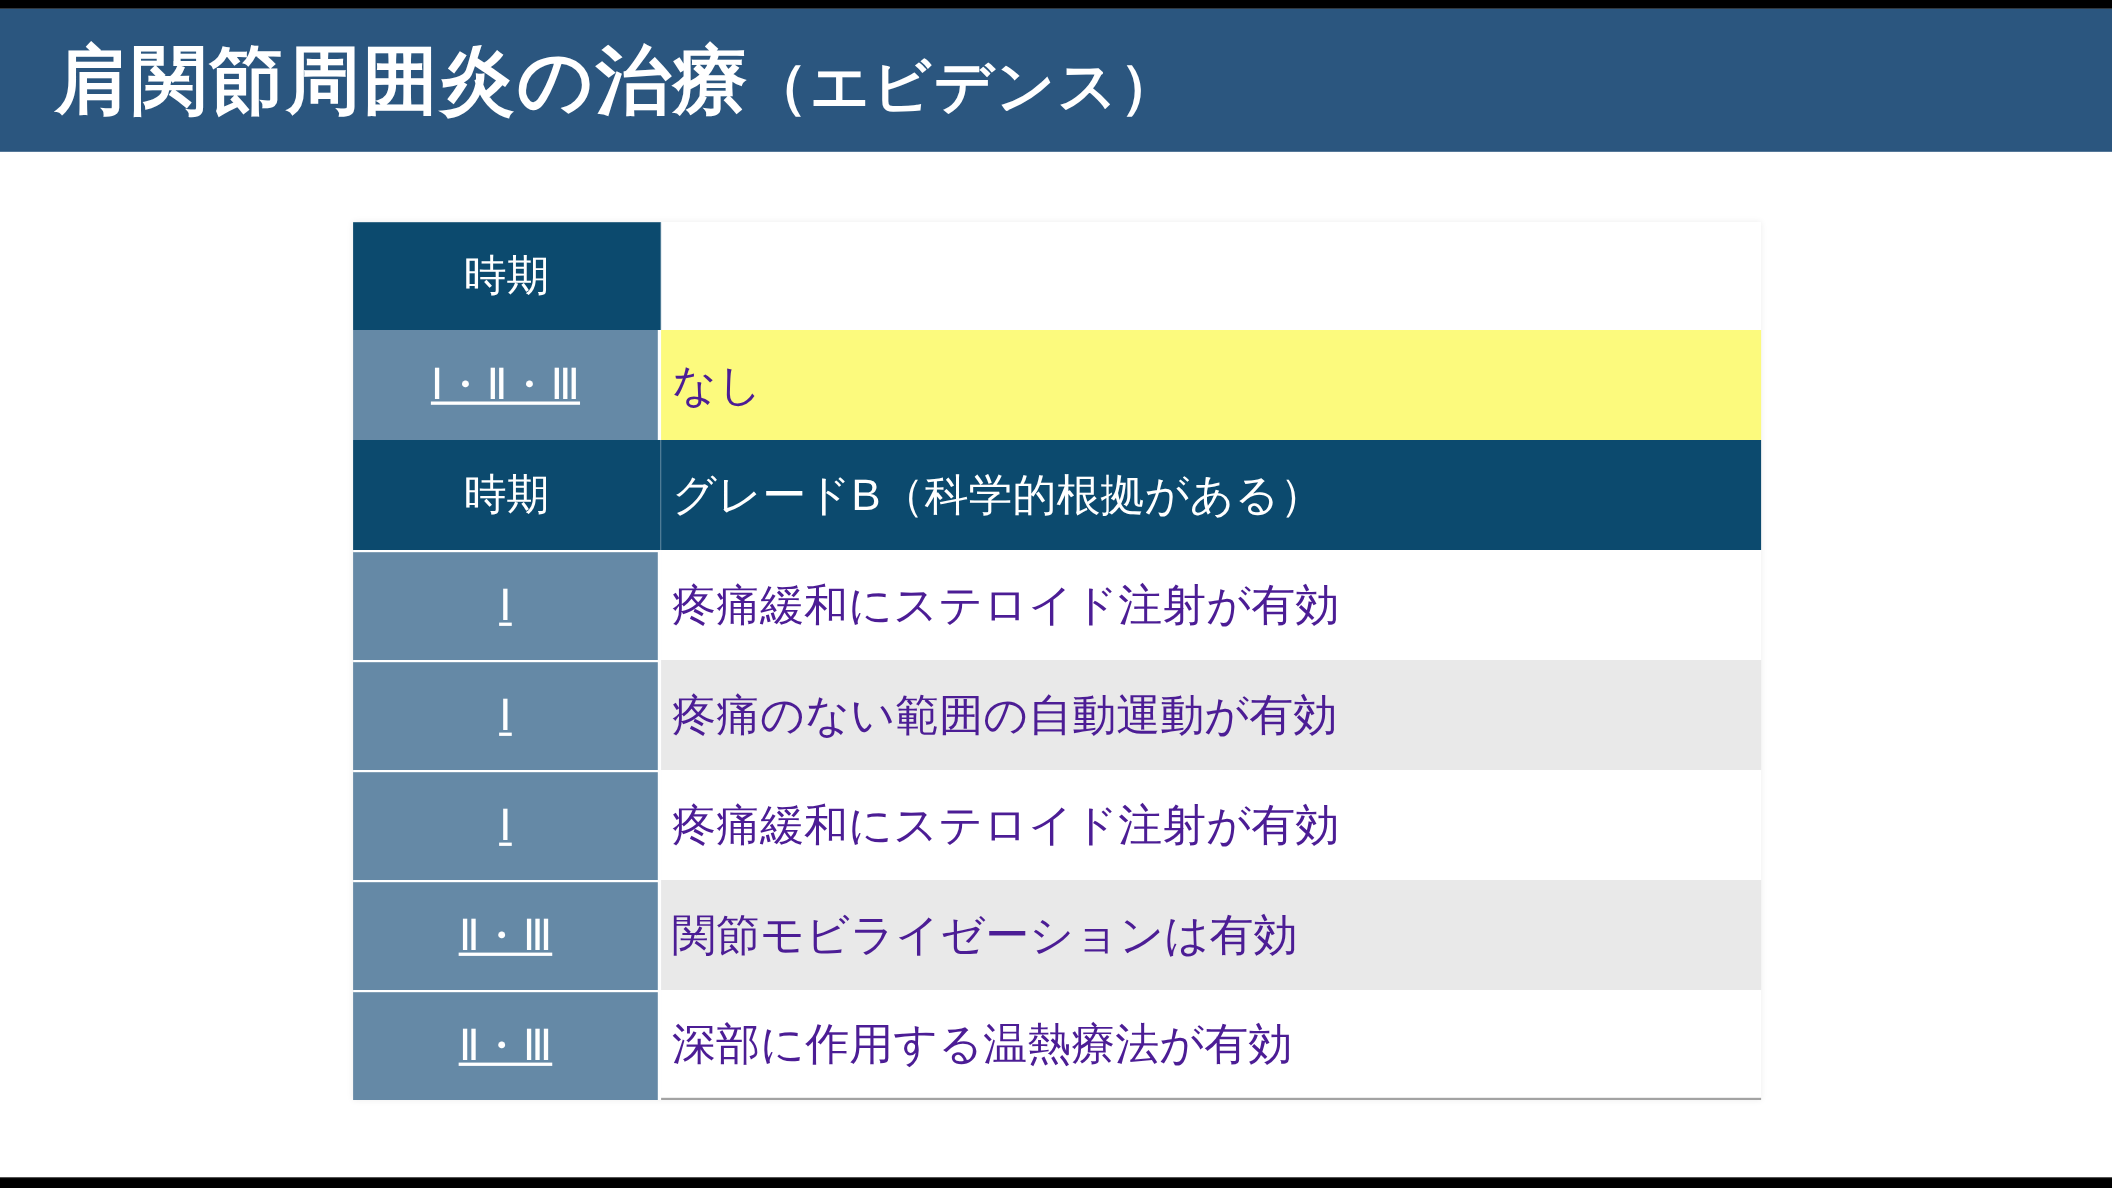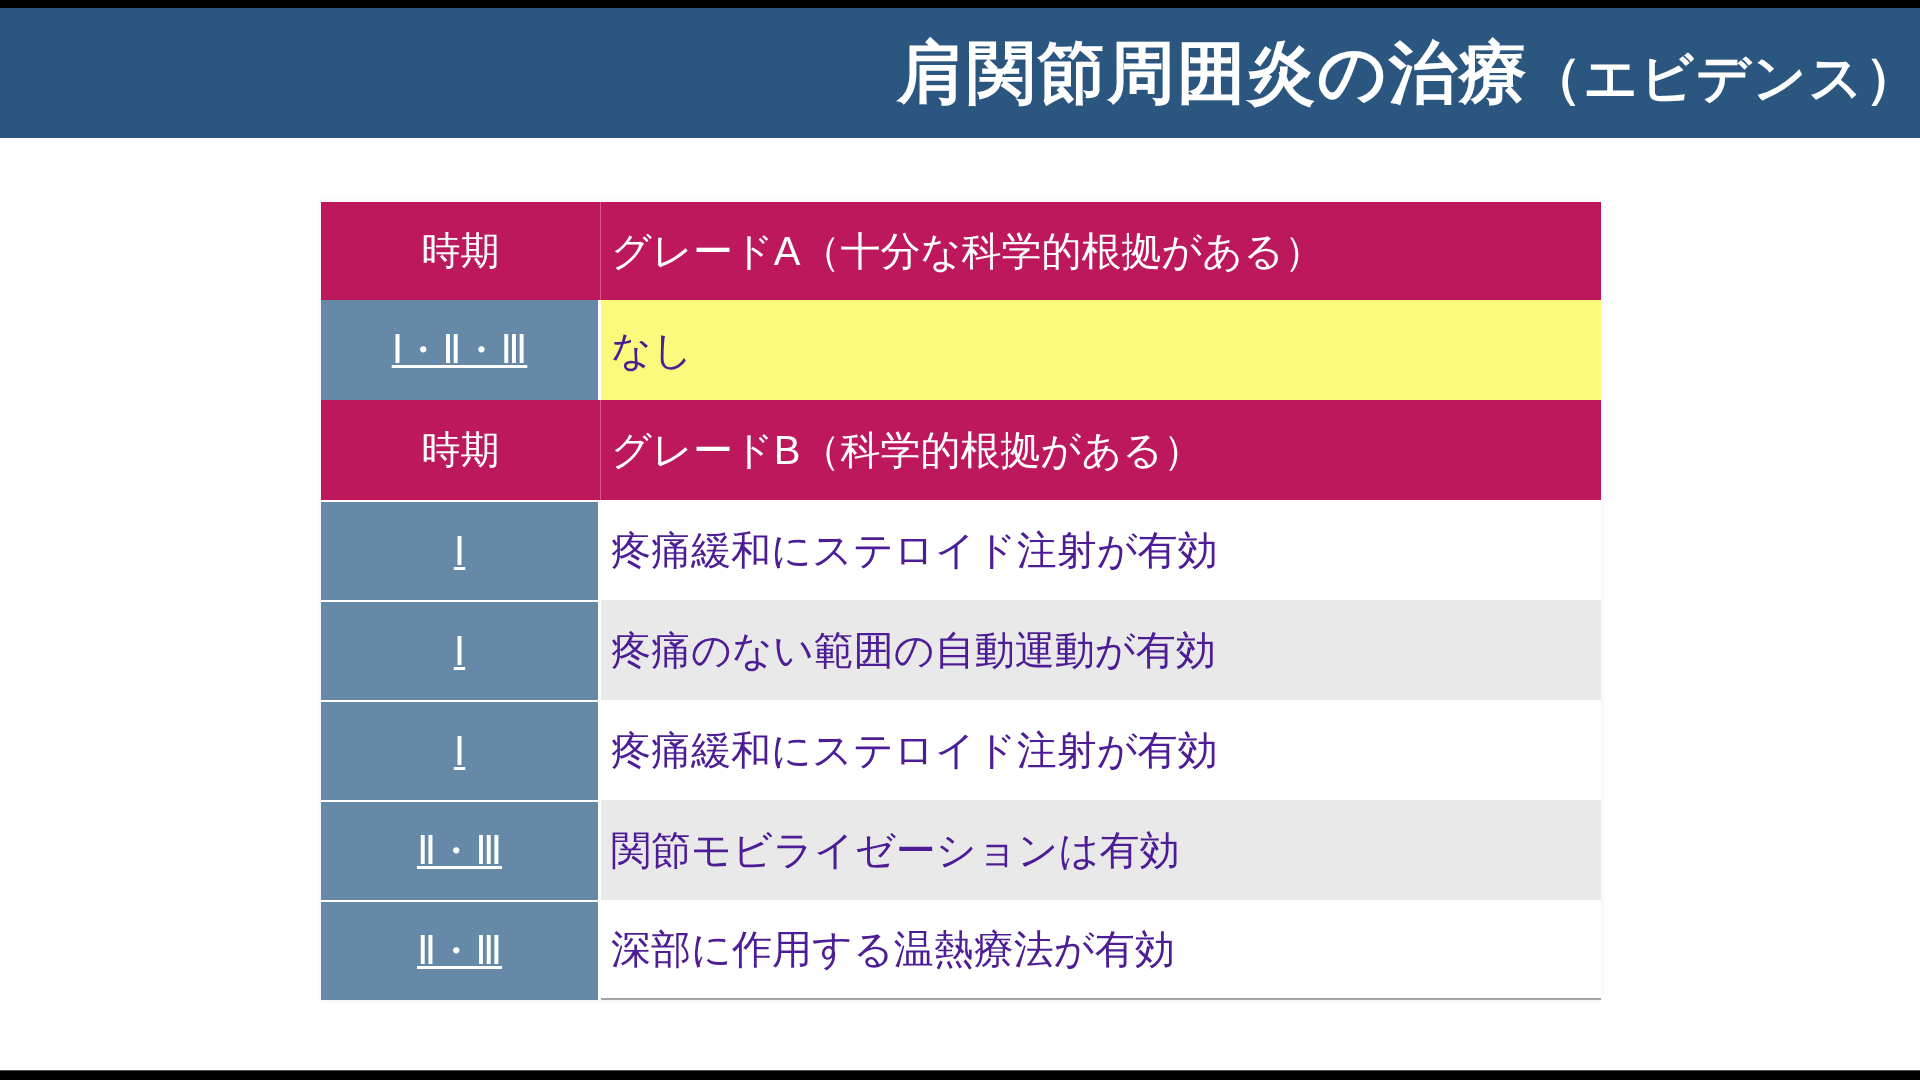--- a/index.html
+++ b/index.html
@@ -22,21 +22,20 @@
     border-top: 1px solid #555555;
   }
 
   
   .title-bar {
     position: absolute; top: 8px; left: 0;
     width: 100%; height: 130px;
     background: #2B567F;
     display: flex; align-items: center;
     padding-left: 50px;
-    justify-content: flex-end;
   }
   .title-bar h1 {
     color: #ffffff;
     font-weight: 600;
     font-size: 68px;
     letter-spacing: 2px;
     white-space: nowrap;
   }
   .title-bar h1 .title-sub {
     font-size: 53px;
@@ -64,21 +63,21 @@
     flex: 1;
     display: flex; align-items: center;
     padding-left: 10px;
     font-size: 40px;
     color: #4c1d95;
   }
 
   
   .t-row.header .cell-period,
   .t-row.header .cell-text {
-    background: #be185d;
+    background: #0c4a6e;
     color: #ffffff;
     text-align: right;
   }
   .t-row.header .cell-period {
     border-right: 1px solid rgba(255,255,255,0.28);
   }
 
   
   .t-row.data .cell-period {
     background: #6589A6;
@@ -103,21 +102,20 @@
   <div class="top-strip"></div>
 
   <div class="title-bar">
     <h1><span>肩関節周囲炎の治療</span><span class="title-sub">（エビデンス）</span></h1>
   </div>
 
   <div class="evidence-table">
 
     <div class="t-row header">
       <div class="cell-period">時期</div>
-      <div class="cell-text">グレードA（十分な科学的根拠がある）</div>
     </div>
 
     <div class="t-row data">
       <div class="cell-period">Ⅰ・Ⅱ・Ⅲ</div>
       <div class="cell-text bg-yellow">なし</div>
     </div>
 
     <div class="t-row header">
       <div class="cell-period">時期</div>
       <div class="cell-text">グレードB（科学的根拠がある）</div>

